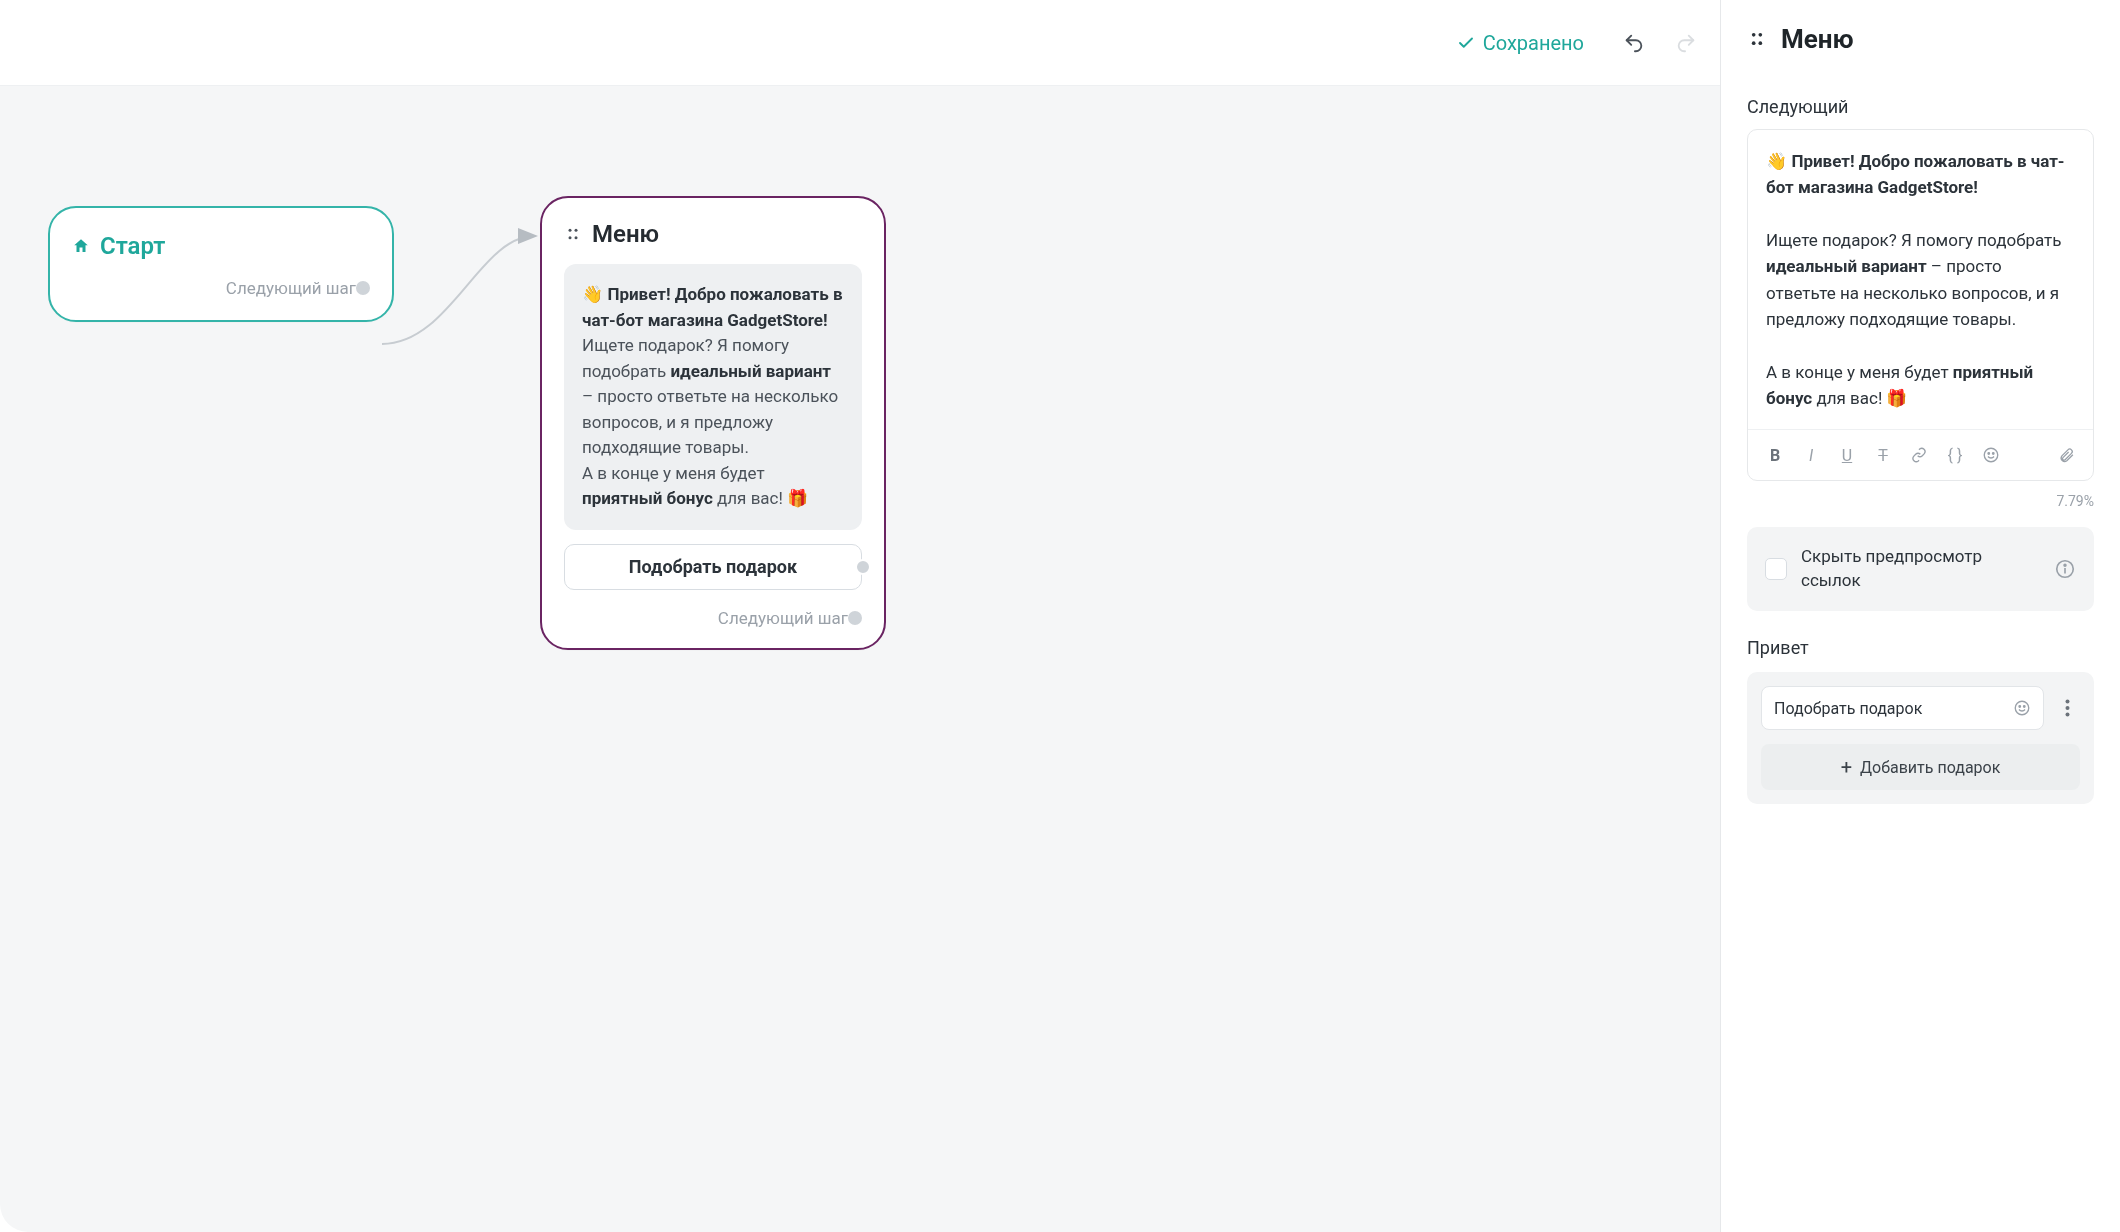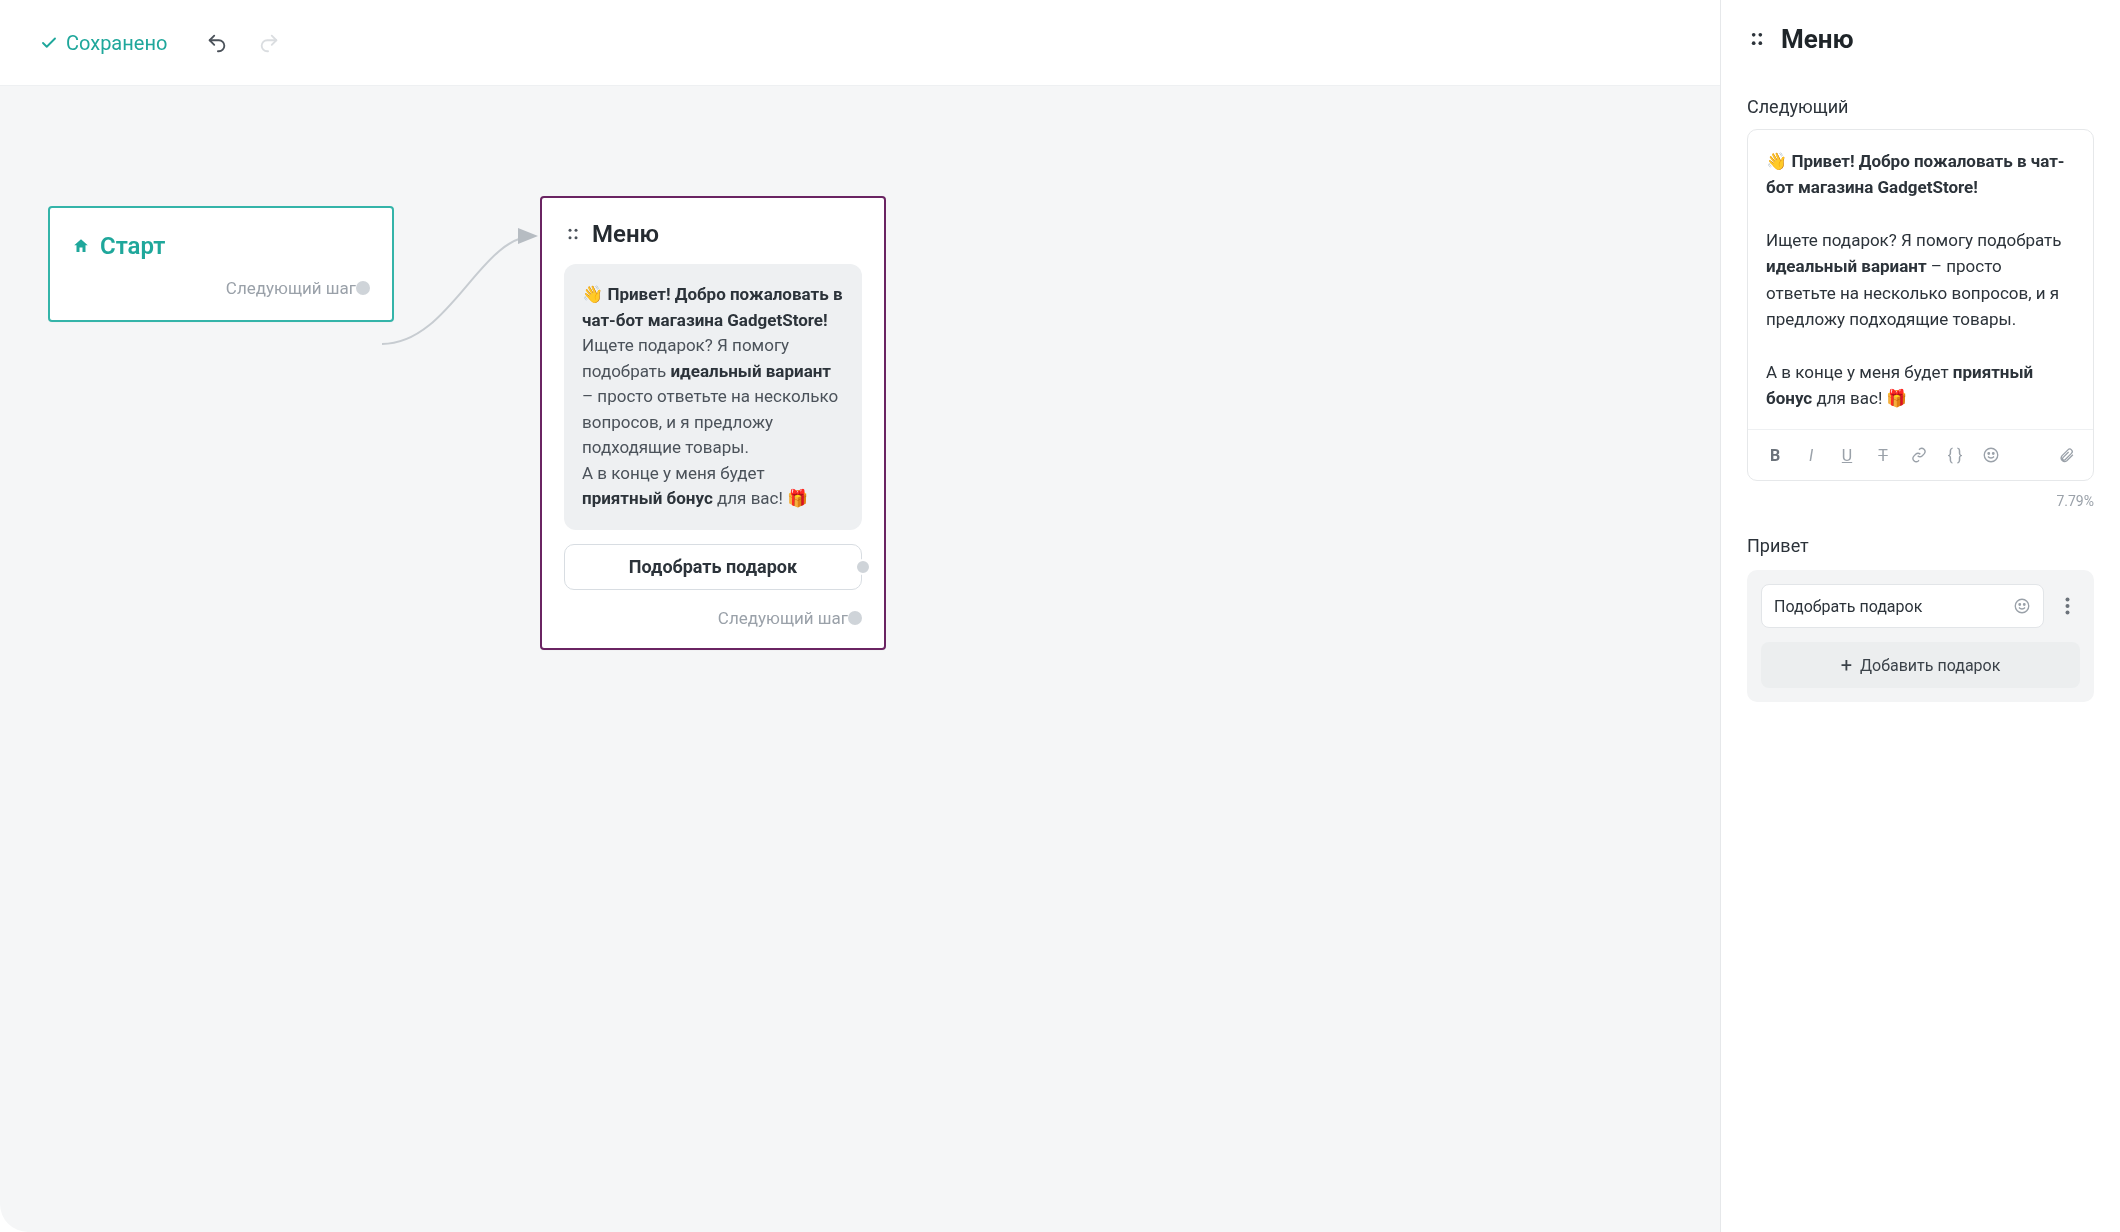--- a/index.html
+++ b/index.html
@@ -1,28 +1,28 @@
 <!DOCTYPE html>
 <html><head>
 <meta charset="utf-8">
 <style>
   * { box-sizing: border-box; margin: 0; padding: 0; }
   html, body { width: 100%; height: 100%; font-family: -apple-system, BlinkMacSystemFont, "Segoe UI", Roboto, Helvetica, Arial, sans-serif; background:#fff; }
   .app { display:flex; width:100%; height:100%; }
   .canvas-col { flex:1; display:flex; flex-direction:column; position:relative; }
-  .topbar { height:86px; display:flex; align-items:center; padding:0 40px; background:#fff; border-bottom:1px solid #eef0f2; }
+  .topbar { height:86px; display:flex; align-items:center; justify-content:flex-end; padding:0 20px; background:#fff; border-bottom:1px solid #eef0f2; }
   .saved-group { display:flex; align-items:center; gap:8px; margin-right:36px; color:#1fa79b; font-size:20px; }
   .saved-group .check { width:18px; height:18px; }
   .undo-redo { display:flex; align-items:center; gap:24px; }
   .undo-redo .icon-btn { width:28px; height:28px; display:flex; align-items:center; justify-content:center; color:#9aa1a9; cursor:pointer; }
   .undo-redo .icon-btn.disabled { opacity:.5; cursor:default; }
 
   .canvas { flex:1; background:#f5f6f7; position:relative; overflow:hidden; border-bottom-left-radius:28px; border-bottom-right-radius:0; }
 
-  .node { position:absolute; background:#fff; border-radius:4px; box-shadow:0 1px 1px rgba(0,0,0,.02); }
+  .node { position:absolute; background:#fff; border-radius:28px; box-shadow:0 1px 1px rgba(0,0,0,.02); }
   .node-start { left:48px; top:120px; width:346px; border:2px solid #34b4a9; padding:24px 22px 22px 22px; }
   .node-title { display:flex; align-items:center; gap:10px; font-size:24px; font-weight:600; }
   .node-start .node-title { color:#1fa79b; }
   .node-start .home-icon { width:18px; height:18px; color:#1fa79b; }
   .node-start .line1 { margin-top:18px; font-size:17px; color:#2c333a; }
   .node-start .line2 { margin-top:6px; font-size:17px; color:#9aa1a9; }
   .node-footer { margin-top:18px; display:flex; align-items:center; justify-content:flex-end; gap:0; color:#9aa1a9; font-size:17px; }
   .port-dot { width:14px; height:14px; border-radius:50%; background:#cfd4d9; }
 
   .node-menu { left:540px; top:110px; width:346px; border:2px solid #6a2462; padding:22px 22px 20px 22px; }
@@ -192,20 +192,29 @@
           <div class="tb-spacer"></div>
           <div class="tb-btn">
             <svg width="17" height="17" viewBox="0 0 24 24" fill="none" stroke="currentColor" stroke-width="1.8">
                 <path d="M21 11l-8.5 8.5a5 5 0 0 1-7-7L14 4a3.5 3.5 0 0 1 5 5l-9 9a2 2 0 0 1-3-3l8-8"></path>
               </svg>
           </div>
         </div>
       </div>
       <div class="percent">7.79%</div>
 
+      <div class="toggle-row">
+        <div class="cb"></div>
+        <div class="lbl">Скрыть предпросмотр ссылок</div>
+        <svg class="info" viewBox="0 0 24 24" fill="none" stroke="currentColor" stroke-width="1.8">
+            <circle cx="12" cy="12" r="9"></circle>
+            <line x1="12" y1="11" x2="12" y2="17"></line>
+            <circle cx="12" cy="8" r="1" fill="currentColor"></circle>
+          </svg>
+      </div>
 
       <div class="section-label" style="margin-top:26px;">Привет</div>
       <div class="buttons-group">
         <div class="button-row">
           <div class="button-input">
             <span>Подобрать подарок</span>
             <svg width="18" height="18" viewBox="0 0 24 24" fill="none" stroke="#9aa1a9" stroke-width="1.8">
                 <circle cx="12" cy="12" r="9"></circle>
                 <path d="M8 14s1.5 2 4 2 4-2 4-2"></path>
                 <circle cx="9" cy="10" r="1" fill="#9aa1a9"></circle>

